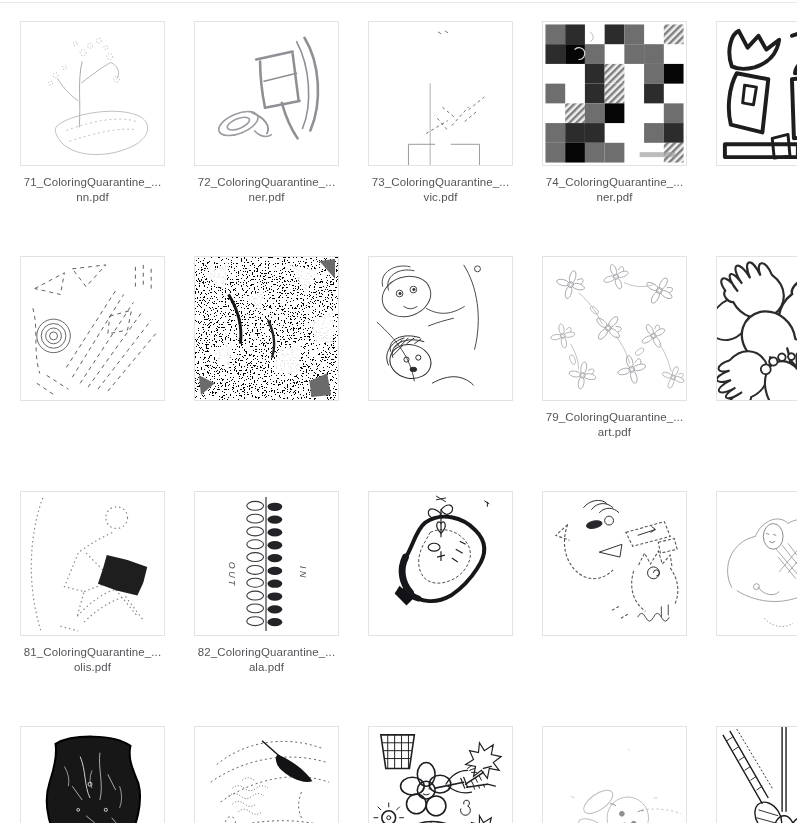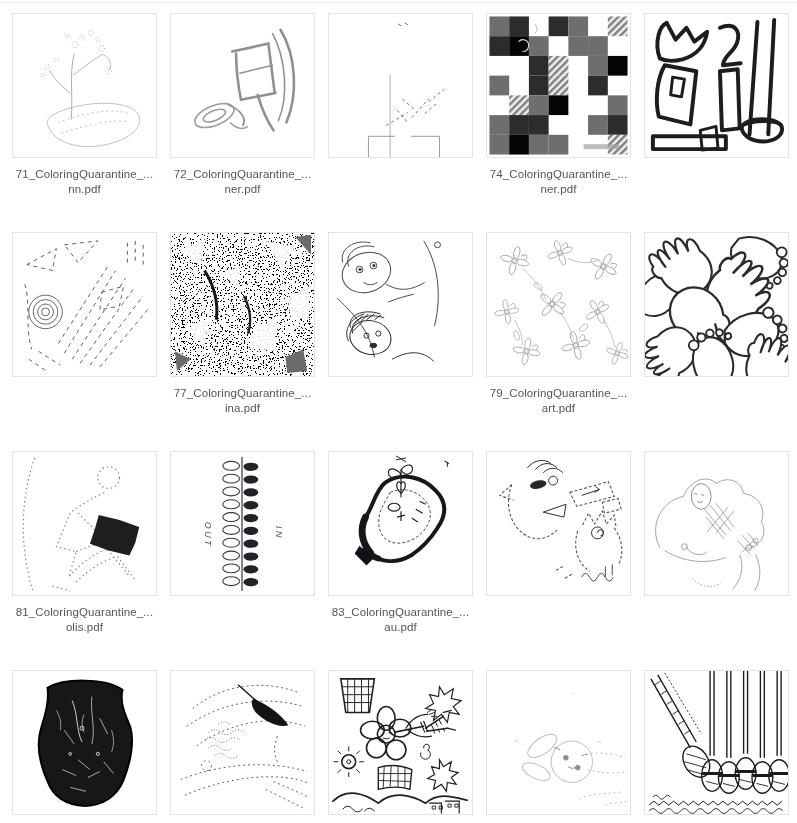--- a/index.html
+++ b/index.html
@@ -1,20 +1,20 @@
 <!DOCTYPE html>
 <html><head>
 <meta charset="utf-8">
 <style>
   html,body{margin:0;padding:0;width:797px;height:823px;overflow:hidden;background:#fff;
     font-family:"Liberation Sans",sans-serif;}
   .topline{position:absolute;top:2px;left:0;width:797px;height:0;border-top:1px solid #e9e9e9;}
   .grid{position:absolute;top:13px;left:12px;}
   .row{display:flex;gap:13px;margin:0 0 35px 0;}
-  figure.tile{margin:0;width:145px;}
+  figure.tile{margin:8px;width:145px;}
   .thumb{width:145px;height:145px;border:1px solid #e3e3e5;box-sizing:border-box;background:#fff;overflow:hidden;}
   .thumb svg{display:block;width:100%;height:100%;}
   .cap{margin-top:9px;font-size:11.5px;line-height:15px;color:#55555a;text-align:center;letter-spacing:.1px;}
   .cap span{display:block;white-space:nowrap;}
 </style>
 </head>
 <body>
 
 <div class="topline"></div>
 
@@ -92,20 +92,24 @@
           <g fill="none" stroke="#737378" stroke-width="1" stroke-dasharray="3 3">
             <path d="M58,113 L80,100"></path>
               <path d="M79,109 L67,95"></path>
               <path d="M84,105 L101,86"></path>
             <path d="M97,101 L110,90"></path>
               <path d="M86,96 L74,86"></path>
               <path d="M101,89 L117,76"></path>
           </g>
         </svg>
       </div>
+      <figcaption class="cap">
+        <span>73_ColoringQuarantine_...</span>
+        <span>vic.pdf</span>
+      </figcaption>
     </figure>
 
     <figure class="tile">
       <div class="thumb">
         <svg viewBox="0 0 145 145">
           <defs>
             <pattern id="hb74" width="5" height="5" patternUnits="userSpaceOnUse" patternTransform="rotate(45)">
               <rect width="5" height="5" fill="#efefef"></rect>
                 <rect width="2.4" height="5" fill="#7d7d7d"></rect>
             </pattern>
@@ -234,24 +238,20 @@
           </g>
           <g fill="#6b6b6b">
             <polygon points="126,4 142,2 142,22"></polygon>
             <polygon points="4,120 20,128 6,140"></polygon>
             <polygon points="116,126 134,118 138,140 118,142"></polygon>
           </g>
           <path d="M34,38 C44,54 48,72 46,88" stroke="#161616" stroke-width="3" fill="none"></path>
           <path d="M74,64 C80,76 82,90 78,102" stroke="#222222" stroke-width="2.4" fill="none"></path>
         </svg>
       </div>
-      <figcaption class="cap">
-        <span>77_ColoringQuarantine_...</span>
-        <span>ina.pdf</span>
-      </figcaption>
     </figure>
 
     <figure class="tile">
       <div class="thumb">
         <svg viewBox="0 0 145 145">
           <g fill="none" stroke="#47474c" stroke-width="1">
             <ellipse cx="38" cy="40" rx="25" ry="20" transform="rotate(-18 38 40)"></ellipse>
             <path d="M14,30 C10,16 26,6 42,10"></path>
               <path d="M20,34 C15,20 30,10 46,14"></path>
             <circle cx="31" cy="37" r="3.4"></circle>
@@ -402,20 +402,24 @@
               <ellipse cx="81" cy="80" rx="7.5" ry="4.2"></ellipse>
             <ellipse cx="81" cy="93" rx="7.5" ry="4.2"></ellipse>
               <ellipse cx="81" cy="106" rx="7.5" ry="4.2"></ellipse>
             <ellipse cx="81" cy="119" rx="7.5" ry="4.2"></ellipse>
               <ellipse cx="81" cy="132" rx="7.5" ry="4.2"></ellipse>
           </g>
           <text font-size="9" font-style="italic" fill="#4e4e53" letter-spacing="2.5" text-anchor="middle" transform="translate(34,84) rotate(90)">OUT</text>
           <text font-size="9" font-style="italic" fill="#4e4e53" letter-spacing="2.5" text-anchor="middle" transform="translate(106,82) rotate(90)">IN</text>
         </svg>
       </div>
+      <figcaption class="cap">
+        <span>82_ColoringQuarantine_...</span>
+        <span>ala.pdf</span>
+      </figcaption>
     </figure>
 
     <figure class="tile">
       <div class="thumb">
         <svg viewBox="0 0 145 145">
           <g fill="none" stroke="#17171b" stroke-linecap="round">
             <path stroke-width="4" d="M57,31 C73,20 95,25 108,39 C120,51 119,64 110,77 C103,88 95,97 83,105 C69,113 52,113 42,102 C32,91 31,77 38,65 C45,53 48,38 57,31 Z"></path>
             <path stroke-width="7" d="M42,102 C33,92 31,78 37,66"></path>
             <path stroke-width="6" d="M50,108 C44,106 40,103 37,99"></path>
           </g>
@@ -427,24 +431,20 @@
             <path d="M73,18 C80,10 87,13 84,20 C80,25 75,22 73,18 Z"></path>
             <path d="M68,8 l10,-2 m-10,-2 l10,6" stroke-width="1"></path>
             <path d="M73,42 C65,34 70,27 73,32 C76,27 81,34 73,42 Z"></path>
             <ellipse cx="66" cy="56" rx="6" ry="4"></ellipse>
             <path d="M73,60 v10 m-4,-4 l8,-2"></path>
             <path d="M88,58 l7,4 M84,67 l6,4 M92,50 l6,3"></path>
             <path d="M120,10 v5 m-3,-6 l5,3" stroke-width="1"></path>
           </g>
         </svg>
       </div>
-      <figcaption class="cap">
-        <span>83_ColoringQuarantine_...</span>
-        <span>au.pdf</span>
-      </figcaption>
     </figure>
 
     <figure class="tile">
       <div class="thumb">
         <svg viewBox="0 0 145 145">
           <g fill="none" stroke="#55555a" stroke-width="1.1" stroke-dasharray="3 2">
             <path d="M25,33 C18,52 22,74 40,85 C52,91 63,87 71,79"></path>
             <path d="M25,33 L13,44 L27,49"></path>
             <path d="M84,41 L123,30 L129,45 L91,55 Z"></path>
             <path d="M117,51 L133,47 L136,58 L119,62 Z"></path>

